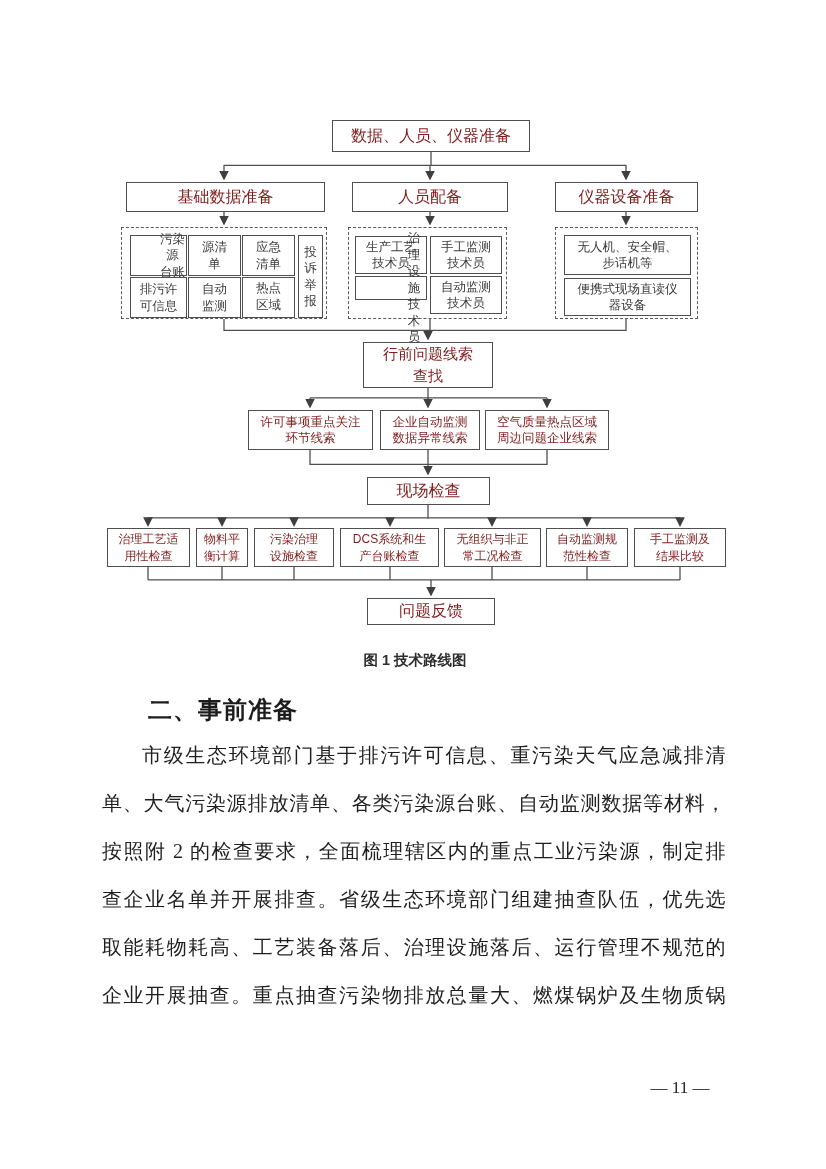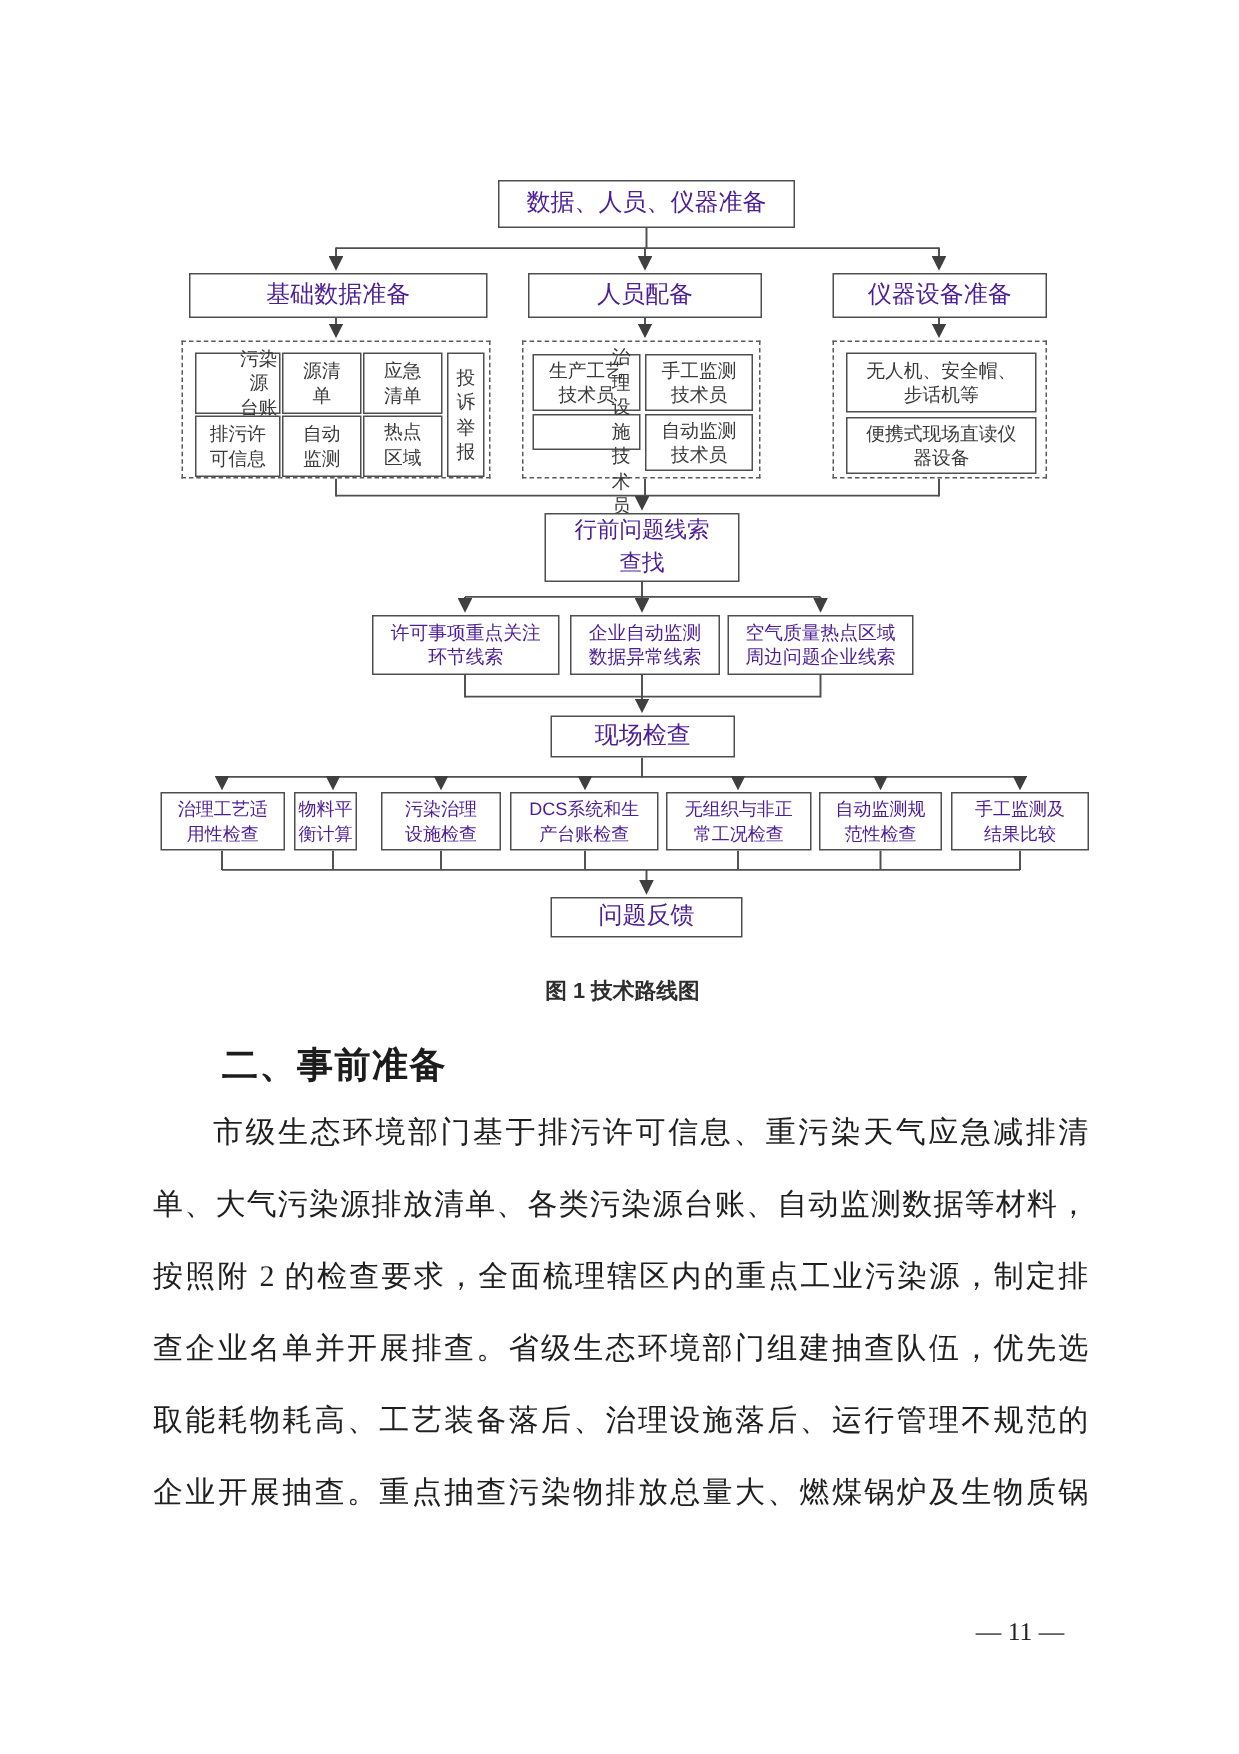--- a/index.html
+++ b/index.html
@@ -1,21 +1,21 @@
 <!DOCTYPE html>
 <html><head>
 <meta charset="utf-8">
 <style>
   html,body{margin:0;padding:0;background:#ffffff;}
   .page{position:relative;width:826px;height:1169px;background:#ffffff;overflow:hidden;
         font-family:"Liberation Sans",sans-serif;color:#2b2b2b;}
   svg.connectors{position:absolute;left:0;top:0;pointer-events:none;}
   .box{position:absolute;box-sizing:border-box;border:1.3px solid #4f4f4f;background:#fff;
        display:flex;align-items:center;justify-content:center;text-align:center;
-       white-space:pre-line;color:#4c1d95;font-family:"Liberation Sans",sans-serif;line-height:1.3;}
+       white-space:pre-line;color:#7f1d1d;font-family:"Liberation Sans",sans-serif;line-height:1.3;}
   .dashed{position:absolute;box-sizing:border-box;border:1.3px dashed #5a5a5a;background:#fff;}
   .cell{position:absolute;box-sizing:border-box;border:1.2px solid #4f4f4f;background:#fff;
         display:flex;align-items:center;justify-content:center;text-align:center;
         white-space:pre-line;color:#3a3a3a;line-height:1.32;font-size:12.5px;}
   .f16{font-size:16px;}
   .f15{font-size:15px;line-height:1.45;}
   .f12{font-size:12.5px;}
   .f11{font-size:12px;line-height:1.35;}
   .caption{position:absolute;left:100px;top:651px;width:630px;text-align:center;
            font-size:14.5px;font-weight:600;color:#2e2e2e;}
@@ -135,21 +135,21 @@
 环节线索</div>
   <div class="box f12" style="left:380px;top:410px;width:100px;height:40px;">企业自动监测
 数据异常线索</div>
   <div class="box f12" style="left:485px;top:410px;width:124px;height:40px;">空气质量热点区域
 周边问题企业线索</div>
 
   <div class="box f16" style="left:367px;top:477px;width:123px;height:28px;">现场检查</div>
 
   <div class="box f11" style="left:107px;top:528px;width:83px;height:39px;">治理工艺适
 用性检查</div>
-  <div class="box f11" style="left:196px;top:528px;width:42px;height:39px;">物料平
+  <div class="box f11" style="left:196px;top:528px;width:52px;height:39px;">物料平
 衡计算</div>
   <div class="box f11" style="left:254px;top:528px;width:80px;height:39px;">污染治理
 设施检查</div>
   <div class="box f11" style="left:340px;top:528px;width:99px;height:39px;">DCS系统和生
 产台账检查</div>
   <div class="box f11" style="left:444px;top:528px;width:97px;height:39px;">无组织与非正
 常工况检查</div>
   <div class="box f11" style="left:546px;top:528px;width:82px;height:39px;">自动监测规
 范性检查</div>
   <div class="box f11" style="left:634px;top:528px;width:92px;height:39px;">手工监测及

